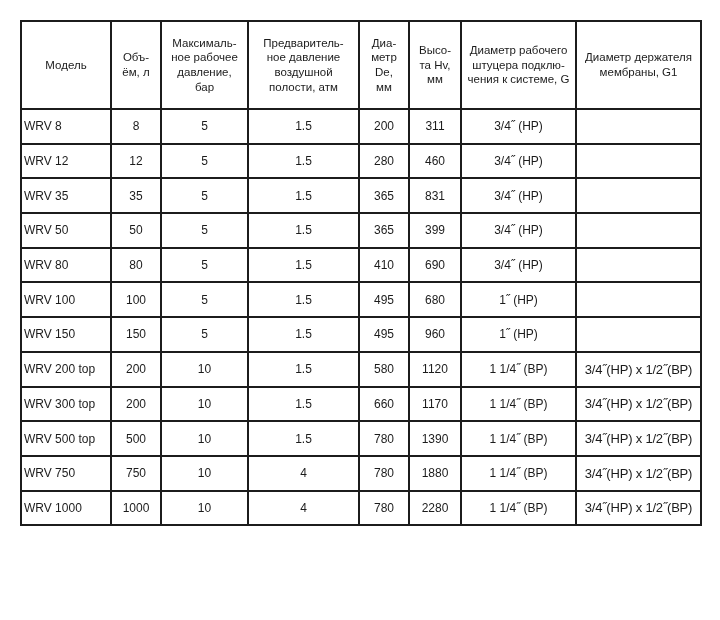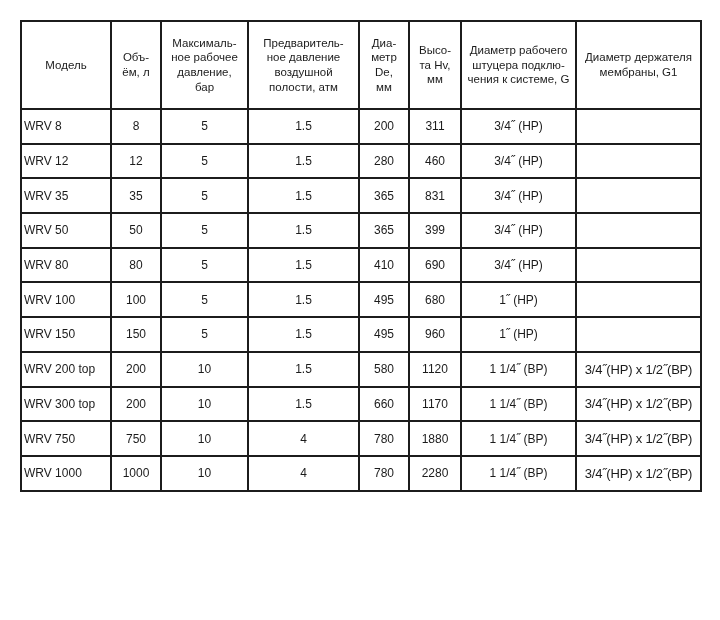--- a/index.html
+++ b/index.html
@@ -183,20 +183,30 @@
           <td>WRV 300 top</td>
           <td>200</td>
           <td>10</td>
           <td>1.5</td>
           <td>660</td>
           <td>1170</td>
           <td>1 1/4˝ (ВР)</td>
           <td>3/4˝(НР) x 1/2˝(ВР)</td>
         </tr>
         <tr>
+          <td>WRV 500 top</td>
+          <td>500</td>
+          <td>10</td>
+          <td>1.5</td>
+          <td>780</td>
+          <td>1390</td>
+          <td>1 1/4˝ (ВР)</td>
+          <td>3/4˝(НР) x 1/2˝(ВР)</td>
+        </tr>
+        <tr>
           <td>WRV 750</td>
           <td>750</td>
           <td>10</td>
           <td>4</td>
           <td>780</td>
           <td>1880</td>
           <td>1 1/4˝ (ВР)</td>
           <td>3/4˝(НР) x 1/2˝(ВР)</td>
         </tr>
         <tr>

